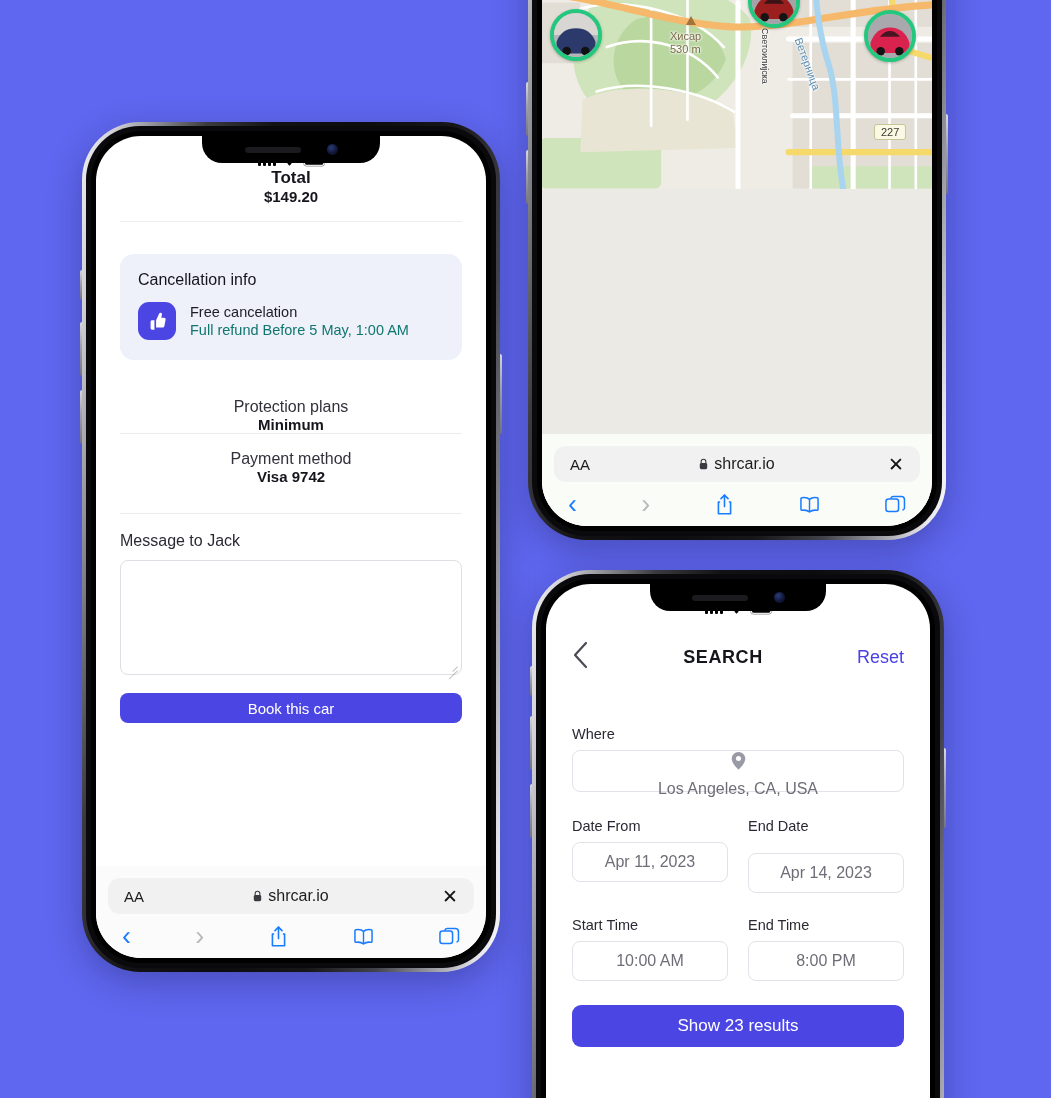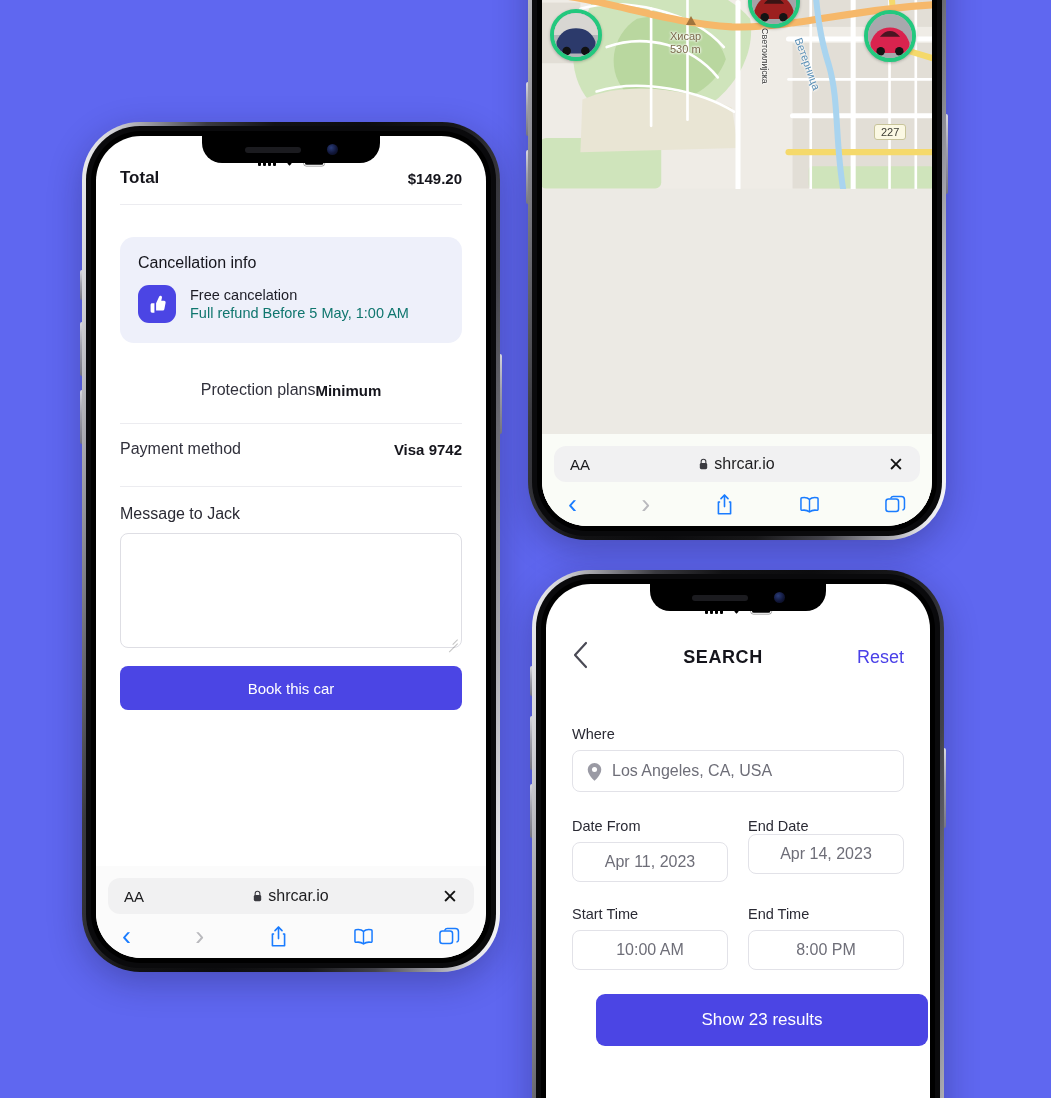--- a/index.html
+++ b/index.html
@@ -65,21 +65,21 @@
   .bars i { display: block; width: 3px; background: #000; border-radius: 1px; }
   .wifi svg, .batt svg { display: block; }
 
   
   .navbar { display: flex; align-items: center; justify-content: space-between; }
   .nav-back { color: #4a4a55; cursor: pointer; }
   .nav-title { font-weight: 700; color: #15151c; }
   .nav-action { color: #4a40e8; font-weight: 500; }
 
   .row-line { display: flex; align-items: center; justify-content: space-between;
-              border-bottom: 1px solid #ececf0; }
+              border-bottom: 1px solid #ececf0; flex-direction: column; }
   .row-label { color: #31313c; }
   .row-value { color: #15151c; font-weight: 700; }
 
   .info-card { background: #eef0fa; border-radius: 14px; }
   .info-title { color: #15151c; font-weight: 500; }
   .info-body { display: flex; align-items: center; }
   .thumb-badge { background: #4b45e4; border-radius: 11px;
      display: flex; align-items: center; justify-content: center; flex: 0 0 auto; }
   .info-lines { display: flex; flex-direction: column; }
   .info-l1 { color: #1d1d26; }
@@ -127,20 +127,21 @@
      text-shadow: 0 0 3px #fff, 0 0 3px #fff, 0 0 2px #fff; }
   .shield { position: absolute; background: #fbf8e3; border: 1px solid #c8c49a;
      border-radius: 3px; color: #3b3b33; text-align: center; }
 
   
   .grid2 { display: flex; }
   .inp {
     border: 1px solid #e2e2e8; border-radius: 8px; background: #fff;
     display: flex; align-items: center; justify-content: center;
     color: #6e6e78;
+    flex-direction: column;
   }
   .inp.left { justify-content: flex-start; }
   .pin-ico { color: #9a9aa4; display: flex; align-items: center; }
 </style>
 </head>
 <body>
 
 <div id="stage">
 
   <div class="phone" id="phone-booking" style="left:82px; top:122px; width:418px; height:850px;">
@@ -199,38 +200,38 @@
                 <path d="M9.2 21.5H6.6a1.6 1.6 0 0 1-1.6-1.6v-7.2c0-.9.7-1.6 1.6-1.6h2.6v10.4zM11 11.1l3.4-7.3c.3-.7 1.1-1 1.8-.8.9.3 1.4 1.2 1.2 2.1l-.8 3.4h3.1c1.1 0 1.9 1 1.7 2.1l-1.4 7c-.2.9-1 1.5-1.9 1.5H11V11.1z"></path>
               </svg>
           </span>
           <span class="info-lines">
             <span class="info-l1" style="font-size:14.5px;">Free cancelation</span>
             <span class="info-l2" style="font-size:14.5px; margin-top:2px;">Full refund Before 5 May, 1:00 AM</span>
           </span>
         </div>
       </div>
 
-      <div class="row-line" style="margin:38px 24px 0 24px; padding-bottom:24px;justify-content:center;">
+      <div class="row-line" style="margin:38px 24px 0 24px; padding-bottom:0;justify-content:center;">
         <span class="row-label" style="font-size:16px;">Protection plans</span>
         <span class="row-value" style="font-size:15px;">Minimum</span>
       </div>
       <div class="row-line" style="margin:16px 24px 0 24px; padding-bottom:28px;">
         <span class="row-label" style="font-size:16px;">Payment method</span>
         <span class="row-value" style="font-size:15px;">Visa 9742</span>
       </div>
 
       <div style="margin:18px 24px 0 24px;">
         <div class="field-label" style="font-size:16px;">Message to Jack</div>
         <div class="textarea-box" style="height:115px; margin-top:10px;">
           <span class="grip"></span>
         </div>
       </div>
 
       <div style="margin:18px 24px 0 24px;">
-        <button class="cta" style="height:44px; font-size:15px;">Book this car</button>
+        <button class="cta" style="height:30px; font-size:15px;">Book this car</button>
       </div>
 
       <div class="safari" style="height:92px; padding:12px 12px 6px 12px;">
         <div class="safari-url" style="height:36px;">
           <span class="url-aa" style="left:16px; font-size:15px;">AA</span>
           <span class="url-mid">
             <span style="margin-right:6px;display:flex;">
               <svg width="9" height="12" viewBox="0 0 10 13">
                   <path d="M2.4 5.6V3.8a2.6 2.6 0 0 1 5.2 0v1.8" stroke="#3a3a40" stroke-width="1.2" fill="none"></path>
                   <rect x=".9" y="5.4" width="8.2" height="7" rx="1.6" fill="#3a3a40"></rect>
@@ -522,21 +523,21 @@
 
       <div class="grid2" style="margin:26px 26px 0 26px; gap:20px;">
         <div style="flex:1;">
           <div class="field-label" style="font-size:14.5px;">Date From</div>
           <div class="inp" style="height:40px; margin-top:8px;">
             <span style="font-size:16px;">Apr 11, 2023</span>
           </div>
         </div>
         <div style="flex:1;">
           <div class="field-label" style="font-size:14.5px;">End Date</div>
-          <div class="inp" style="height:40px; margin-top:0;">
+          <div class="inp" style="height:40px; margin-top:19px;">
             <span style="font-size:16px;">Apr 14, 2023</span>
           </div>
         </div>
       </div>
 
       <div class="grid2" style="margin:24px 26px 0 26px; gap:20px;">
         <div style="flex:1;">
           <div class="field-label" style="font-size:14.5px;">Start Time</div>
           <div class="inp" style="height:40px; margin-top:8px;">
             <span style="font-size:16px;">10:00 AM</span>
@@ -544,18 +545,18 @@
         </div>
         <div style="flex:1;">
           <div class="field-label" style="font-size:14.5px;">End Time</div>
           <div class="inp" style="height:40px; margin-top:8px;">
             <span style="font-size:16px;">8:00 PM</span>
           </div>
         </div>
       </div>
 
       <div style="margin:24px 26px 0 26px;">
-        <button class="cta" style="height:52px; font-size:17px; border-radius:9px;margin-left:24px;">Show 23 results</button>
+        <button class="cta" style="height:42px; font-size:17px; border-radius:9px;">Show 23 results</button>
       </div>
     </div>
   </div>
 
 </div>
 
 </body></html>

